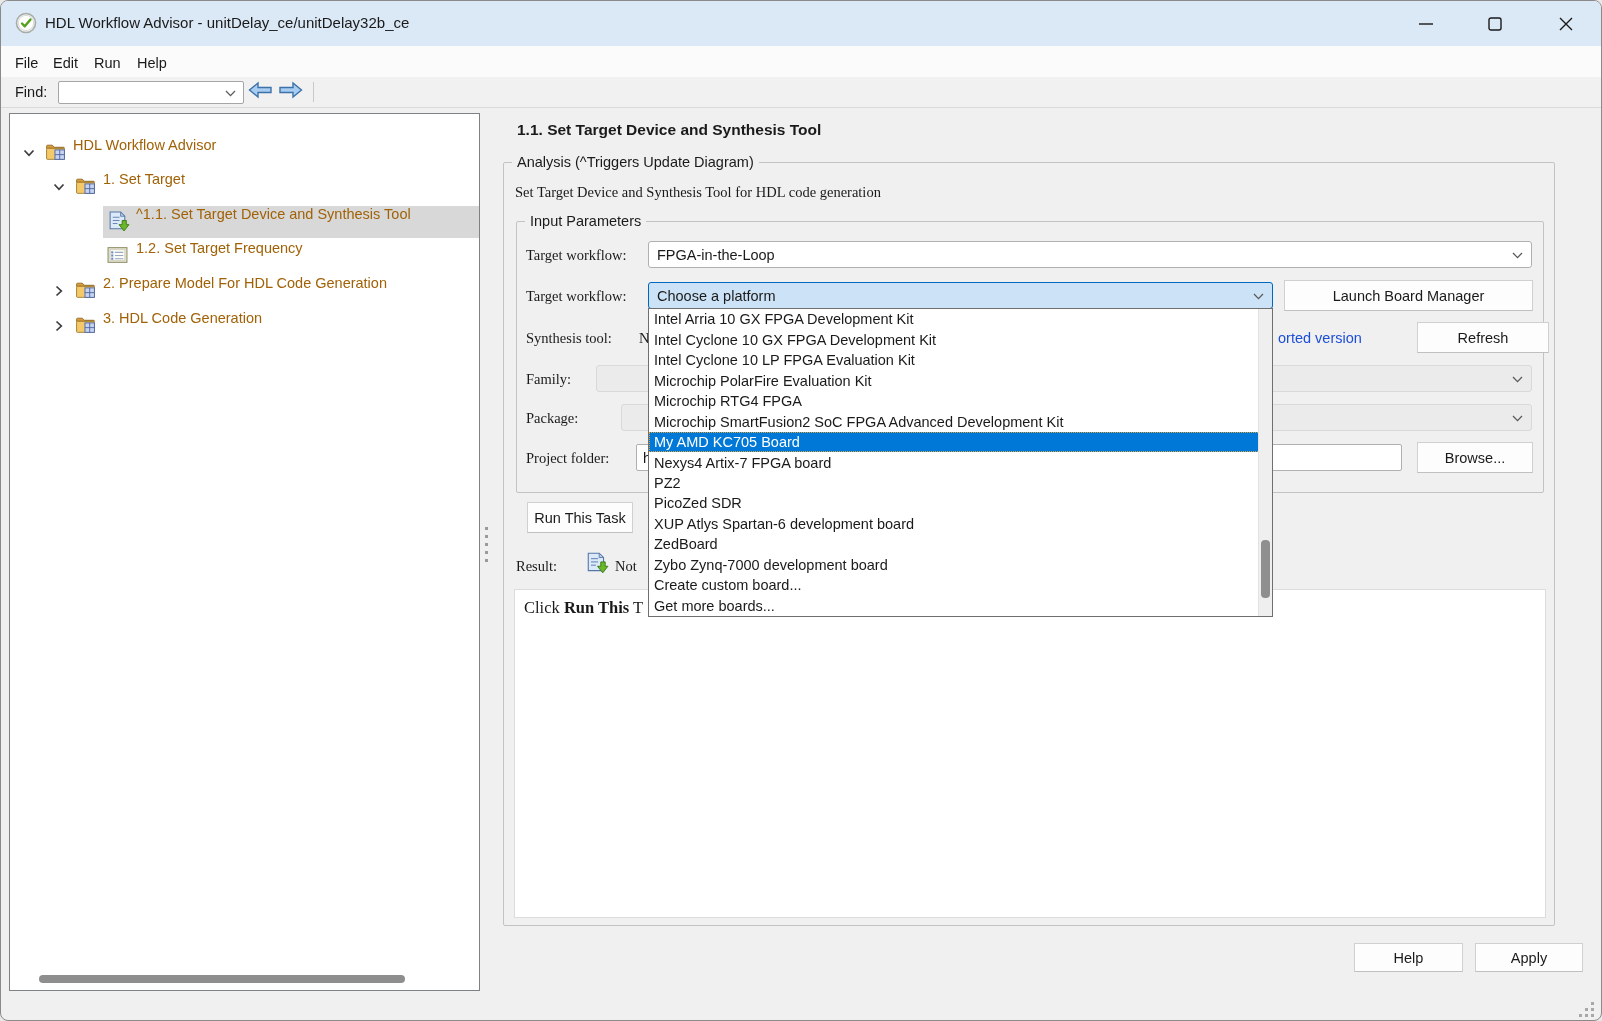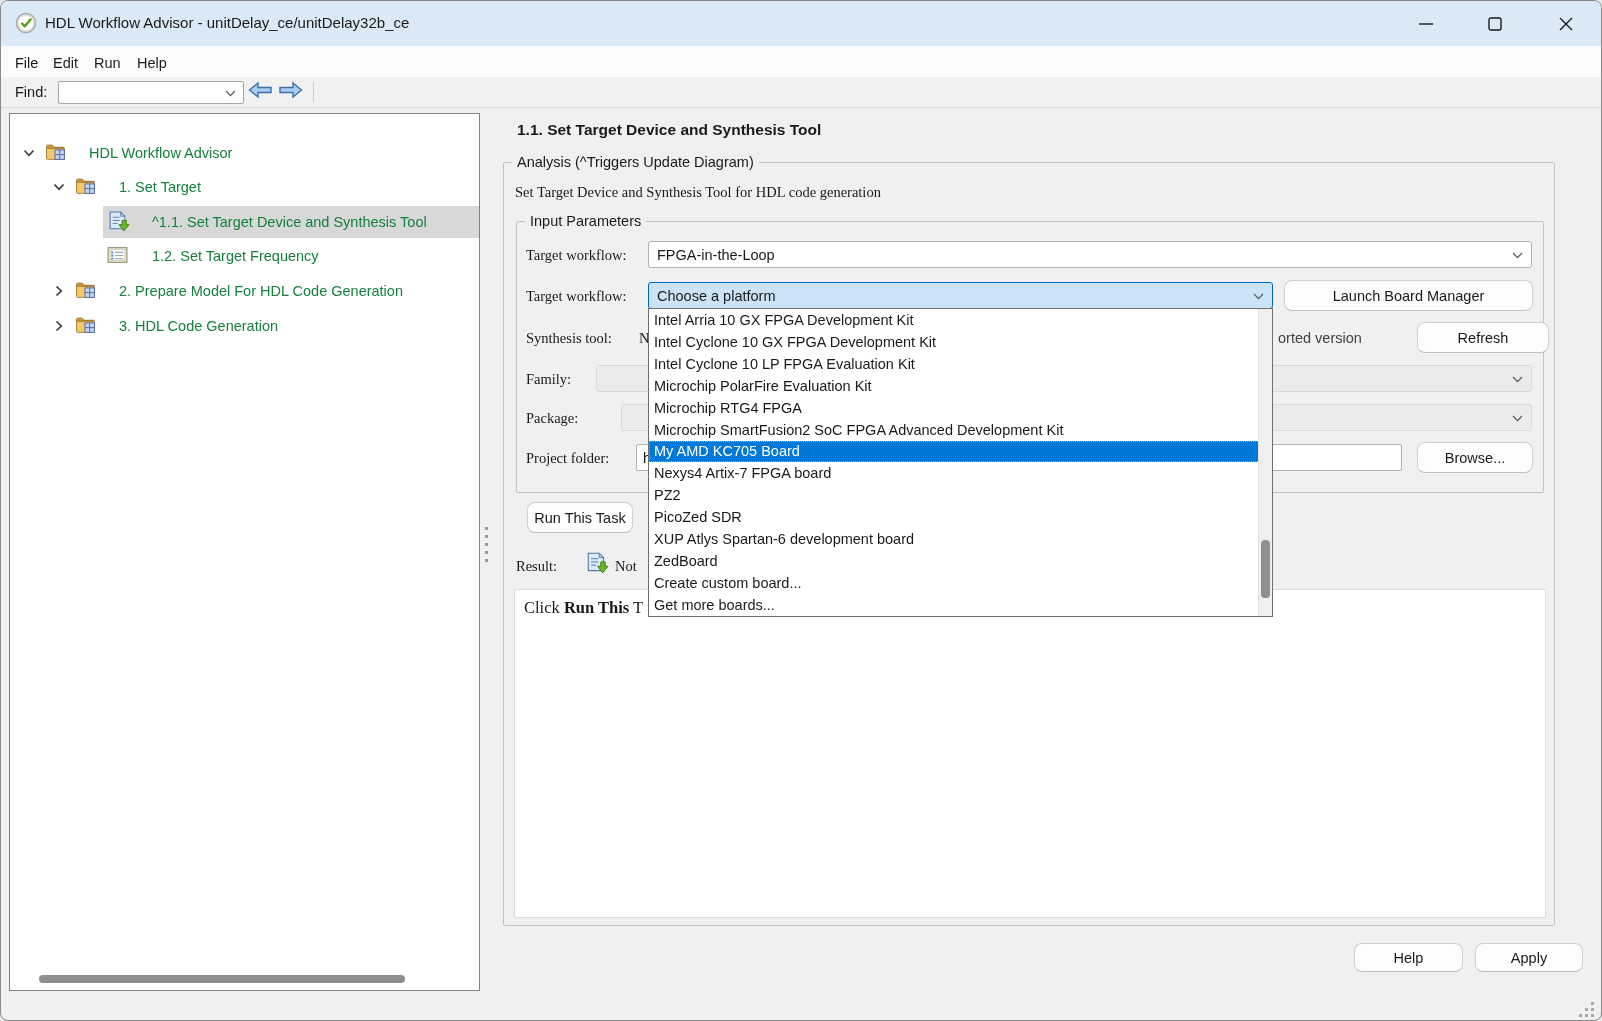--- a/index.html
+++ b/index.html
@@ -16,41 +16,41 @@
   .menubar{position:absolute;left:0;top:45px;width:100%;height:31px;background:#fbfbfb;}
   .menu-item{position:absolute;top:7px;font-size:14.5px;padding:2px 4px;}
   .findbar{position:absolute;left:0;top:76px;width:100%;height:30px;background:#f1f1f1;border-bottom:1px solid #dadada;padding-left:12px;}
   .find-combo{position:absolute;left:57px;top:4px;width:184px;height:21px;background:#fff;border:1px solid #a6a6a6;border-radius:2px;}
   .find-input{position:absolute;left:2px;top:1px;width:158px;height:17px;border:none;outline:none;font:13px "Liberation Sans",sans-serif;background:transparent;}
   .vsep{position:absolute;top:81px;width:1px;height:20px;background:#c8c8c8;}
   
   .treepanel{position:absolute;left:8px;top:112px;width:471px;height:878px;background:#fff;border:1px solid #7f8285;box-sizing:border-box;}
   .trow{position:absolute;left:0;width:469px;height:33px;}
   .tsel{position:absolute;left:93px;top:0;width:376px;height:32px;background:#d8d8d8;}
-  .tlabel{position:absolute;top:8px;font-size:14.5px;color:#15803d;white-space:nowrap;margin-left:16px;}
+  .tlabel{position:absolute;top:0;font-size:14.5px;color:#a16207;white-space:nowrap;}
   .ticon{position:absolute;top:6px;}
   .tchev{position:absolute;top:12px;}
   .hscroll{position:absolute;left:29px;top:861px;width:366px;height:8px;background:#8e8e8e;border-radius:4px;}
   
   .splitdot{position:absolute;left:484px;width:3px;height:3px;background:#9a9a9a;}
   
   .heading{position:absolute;left:516px;top:120px;font-size:15.5px;font-weight:bold;}
   .groupbox{position:absolute;border:1px solid #c3c3c3;border-radius:2px;}
   .legend{position:absolute;top:-9px;left:8px;background:#f0f0f0;padding:0 5px;font-size:14.5px;white-space:nowrap;}
   .flabel{position:absolute;font-size:14.5px;white-space:nowrap;font-family:Liberation Serif, serif;}
   .combo{position:absolute;background:#fff;border:1px solid #b0b0b0;border-radius:3px;box-sizing:border-box;
          display:flex;align-items:center;padding:0 26px 0 8px;font-size:14.5px;white-space:nowrap;}
   .combo.disabled{background:#ebebeb;border-color:#d9d9d9;}
   .combo.focused{background:#cce3f7;border-color:#0067c0;}
   .combo .chev{position:absolute;right:8px;top:50%;margin-top:-3px;}
   .tfield{position:absolute;background:#fff;border:1px solid #b0b0b0;border-radius:2px;box-sizing:border-box;
           display:flex;align-items:center;padding:0 6px;font-size:14.5px;white-space:nowrap;}
-  .btn{position:absolute;background:#fdfdfd;border:1px solid #d0d0d0;border-bottom-color:#c0c0c0;border-radius:8px;
+  .btn{position:absolute;background:#fdfdfd;border:1px solid #d0d0d0;border-bottom-color:#c0c0c0;border-radius:0;
        box-sizing:border-box;display:flex;align-items:center;justify-content:center;font-size:14.5px;white-space:nowrap;}
-  .graynote{position:absolute;font-size:14.5px;color:#404040;white-space:nowrap;}
+  .graynote{position:absolute;font-size:14.5px;color:#1d4ed8;white-space:nowrap;}
   .msgbox{position:absolute;left:513px;top:588px;width:1032px;height:329px;background:#fff;border:1px solid #dcdcdc;box-sizing:border-box;}
   .msgtext{position:absolute;left:9px;top:8px;font-family:"Liberation Serif","DejaVu Serif",serif;font-size:16.5px;white-space:nowrap;}
   
   .popup{position:absolute;left:647px;top:307px;width:625px;height:309px;background:#fff;border:1px solid #6f6f6f;
          box-sizing:border-box;z-index:50;display:flex;flex-direction:column;}
   .pitem{flex:1;display:flex;align-items:center;padding-left:5px;font-size:14.5px;white-space:nowrap;}
   .pitem.sel{background:#0078d7;color:#fff;outline:1px dotted #dda63d;outline-offset:-1px;}
   .ptrack{position:absolute;right:0;top:0;width:14px;height:100%;background:#efefef;border-left:1px solid #e2e2e2;box-sizing:border-box;}
   .pthumb{position:absolute;right:2px;top:231px;width:9px;height:58px;background:#8f8f8f;border-radius:4px;}
   .grip-dot{position:absolute;width:3px;height:3px;background:#a8a8a8;}
@@ -322,20 +322,21 @@
     <div class="pitem">Intel Cyclone 10 LP FPGA Evaluation Kit</div>
     <div class="pitem">Microchip PolarFire Evaluation Kit</div>
     <div class="pitem">Microchip RTG4 FPGA</div>
     <div class="pitem">Microchip SmartFusion2 SoC FPGA Advanced Development Kit</div>
     <div class="pitem sel">My AMD KC705 Board</div>
     <div class="pitem">Nexys4 Artix-7 FPGA board</div>
     <div class="pitem">PZ2</div>
     <div class="pitem">PicoZed SDR</div>
     <div class="pitem">XUP Atlys Spartan-6 development board</div>
     <div class="pitem">ZedBoard</div>
+    <div class="pitem">Zybo Zynq-7000 development board</div>
     <div class="pitem">Create custom board...</div>
     <div class="pitem">Get more boards...</div>
     <div class="ptrack">
       <div class="pthumb"></div>
     </div>
   </div>
 
 </div>
 
 </body></html>

